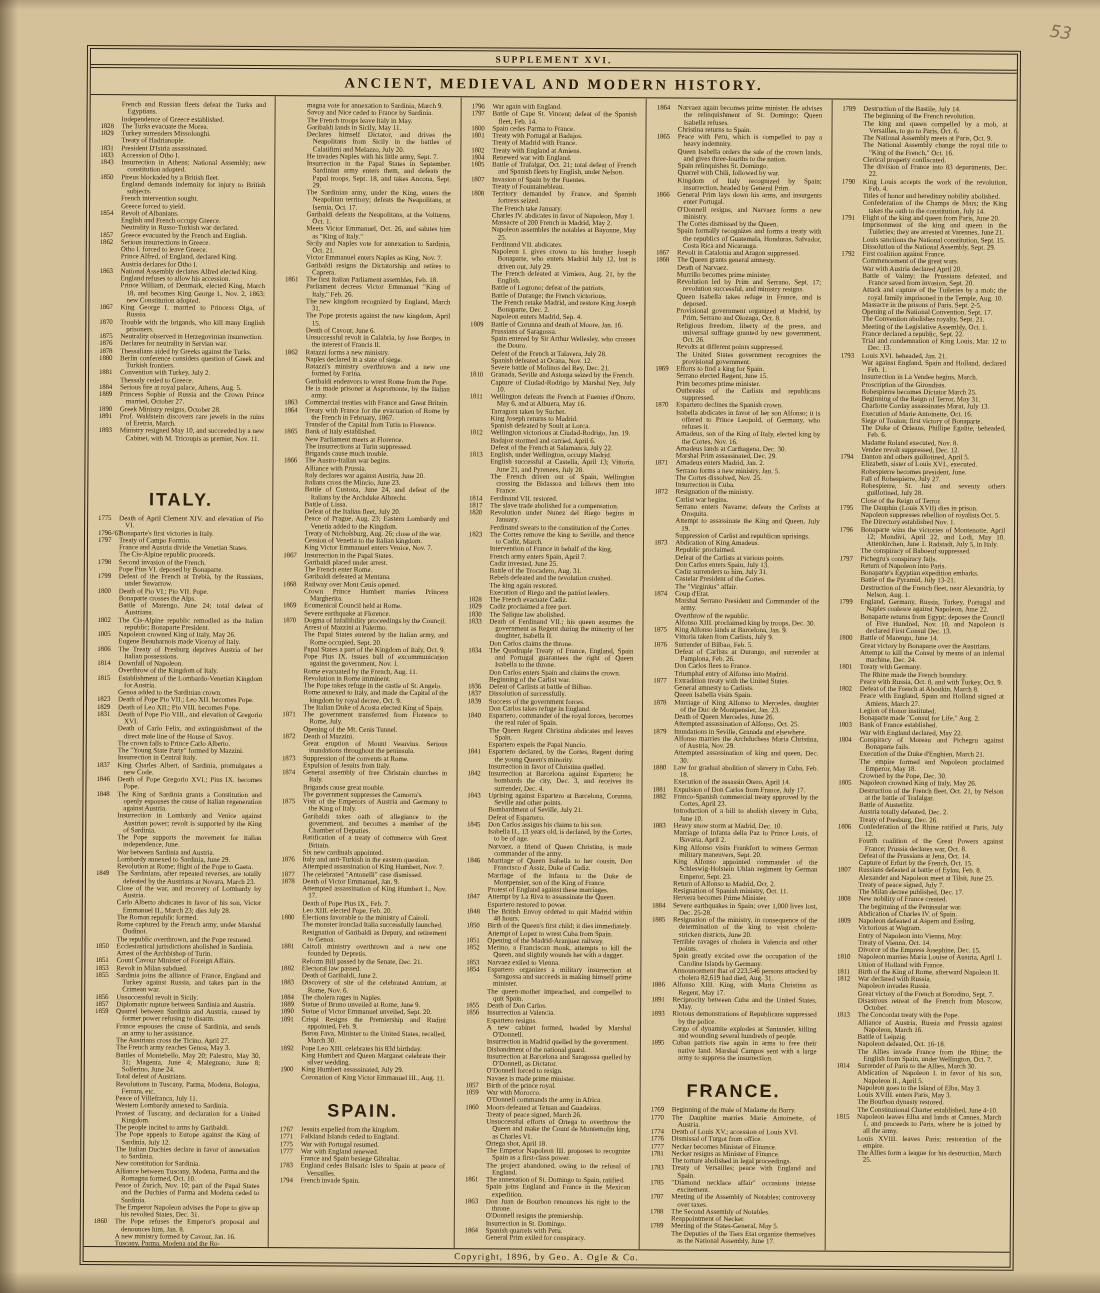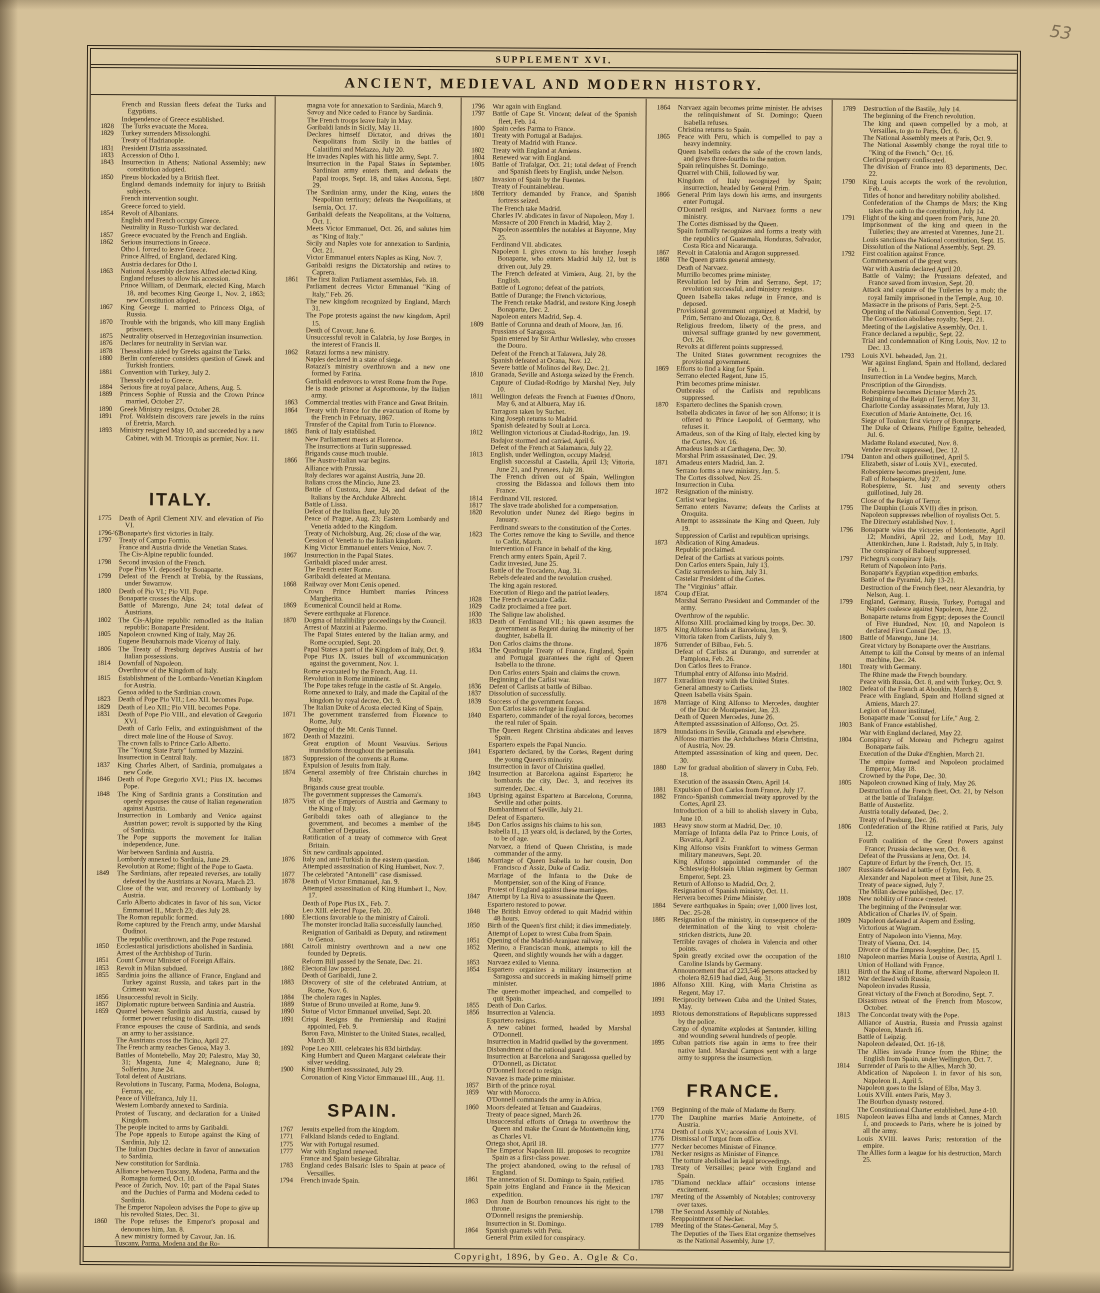--- a/index.html
+++ b/index.html
@@ -103,21 +103,21 @@
           <div class="entry"><span class="yr">1884</span><span>Serious fire at royal palace, Athens, Aug. 5.</span></div>
           <div class="entry"><span class="yr">1889</span><span>Princess Sophie of Russia and the Crown Prince married, October 27.</span></div>
           <div class="entry"><span class="yr">1890</span><span>Greek Ministry resigns, October 28.</span></div>
           <div class="entry"><span class="yr">1891</span><span>Prof. Waldstein discovers rare jewels in the ruins of Eretria, March.</span></div>
           <div class="entry"><span class="yr">1893</span><span>Ministry resigned May 10, and succeeded by a new Cabinet, with M. Tricoupis as premier, Nov. 11.</span></div>
           <div class="sec first">ITALY.</div>
           <div class="entry"><span class="yr">1775</span><span>Death of April Clement XIV. and elevation of Pio VI.</span></div>
           <div class="entry"><span class="yr">1796-'67</span><span>Bonaparte's first victories in Italy.</span></div>
           <div class="entry"><span class="yr">1797</span><span>Treaty of Campo Formio.</span></div>
           <div class="entry"><span>France and Austria divide the Venetian States.</span></div>
-          <div class="entry"><span>The Cis-Alpine republic founded.</span></div>
+          <div class="entry"><span>The Cis-Alpine republic proceeds.</span></div>
           <div class="entry"><span class="yr">1798</span><span>Second invasion of the French.</span></div>
           <div class="entry"><span>Pope Pius VI. deposed by Bonaparte.</span></div>
           <div class="entry"><span class="yr">1799</span><span>Defeat of the French at Trebia, by the Russians, under Suwarrow.</span></div>
           <div class="entry"><span class="yr">1800</span><span>Death of Pio VI.; Pio VII. Pope.</span></div>
           <div class="entry"><span>Bonaparte crosses the Alps.</span></div>
           <div class="entry"><span>Battle of Marengo, June 24; total defeat of Austrians.</span></div>
           <div class="entry"><span class="yr">1802</span><span>The Cis-Alpine republic remodled as the Italian republic; Bonaparte President.</span></div>
           <div class="entry"><span class="yr">1805</span><span>Napoleon crowned King of Italy, May 26.</span></div>
           <div class="entry"><span>Eugene Beauharnois made Viceroy of Italy.</span></div>
           <div class="entry"><span class="yr">1806</span><span>The Treaty of Presburg deprives Austria of her Italian possessions.</span></div>
@@ -286,21 +286,21 @@
           <div class="entry"><span class="yr">1797</span><span>Battle of Cape St. Vincent; defeat of the Spanish fleet, Feb. 14.</span></div>
           <div class="entry"><span class="yr">1800</span><span>Spain cedes Parma to France.</span></div>
           <div class="entry"><span class="yr">1801</span><span>Treaty with Portugal at Badajos.</span></div>
           <div class="entry"><span>Treaty of Madrid with France.</span></div>
           <div class="entry"><span class="yr">1802</span><span>Treaty with England at Amiens.</span></div>
           <div class="entry"><span class="yr">1804</span><span>Renewed war with England.</span></div>
           <div class="entry"><span class="yr">1805</span><span>Battle of Trafalgar, Oct. 21; total defeat of French and Spanish fleets by English, under Nelson.</span></div>
           <div class="entry"><span class="yr">1807</span><span>Invasion of Spain by the Fuentes.</span></div>
           <div class="entry"><span>Treaty of Fountainebleau.</span></div>
           <div class="entry"><span class="yr">1808</span><span>Territory demanded by France, and Spanish fortress seized.</span></div>
-          <div class="entry"><span>The French take Madrid.</span></div>
+          <div class="entry"><span>The French take January.</span></div>
           <div class="entry"><span>Charles IV. abdicates in favor of Napoleon, May 1.</span></div>
           <div class="entry"><span>Massacre of 200 French in Madrid, May 2.</span></div>
           <div class="entry"><span>Napoleon assembles the notables at Bayonne, May 25.</span></div>
           <div class="entry"><span>Ferdinand VII. abdicates.</span></div>
           <div class="entry"><span>Napoleon I. gives crown to his brother Joseph Bonaparte, who enters Madrid July 12, but is driven out, July 29.</span></div>
           <div class="entry"><span>The French defeated at Vimiera, Aug. 21, by the English.</span></div>
           <div class="entry"><span>Battle of Logrono; defeat of the patriots.</span></div>
           <div class="entry"><span>Battle of Durange; the French victorious.</span></div>
           <div class="entry"><span>The French retake Madrid, and restore King Joseph Bonaparte, Dec. 2.</span></div>
           <div class="entry"><span>Napoleon enters Madrid, Sep. 4.</span></div>
@@ -519,31 +519,31 @@
           <div class="entry"><span class="yr">1792</span><span>First coalition against France.</span></div>
           <div class="entry"><span>Commencement of the great wars.</span></div>
           <div class="entry"><span>War with Austria declared April 20.</span></div>
           <div class="entry"><span>Battle of Valmy; the Prussians defeated, and France saved from invasion, Sept. 20.</span></div>
           <div class="entry"><span>Attack and capture of the Tuileries by a mob; the royal family imprisoned in the Temple, Aug. 10.</span></div>
           <div class="entry"><span>Massacre in the prisons of Paris, Sept. 2-5.</span></div>
           <div class="entry"><span>Opening of the National Convention, Sept. 17.</span></div>
           <div class="entry"><span>The Convention abolishes royalty, Sept. 21.</span></div>
           <div class="entry"><span>Meeting of the Legislative Assembly, Oct. 1.</span></div>
           <div class="entry"><span>France declared a republic, Sept. 22.</span></div>
-          <div class="entry"><span>Trial and condemnation of King Louis, Nov. 12 to Dec. 13.</span></div>
+          <div class="entry"><span>Trial and condemnation of King Louis, Mar. 12 to Dec. 13.</span></div>
           <div class="entry"><span class="yr">1793</span><span>Louis XVI. beheaded, Jan. 21.</span></div>
           <div class="entry"><span>War against England, Spain and Holland, declared Feb. 1.</span></div>
           <div class="entry"><span>Insurrection in La Vendee begins, March.</span></div>
           <div class="entry"><span>Proscription of the Girondists.</span></div>
           <div class="entry"><span>Robespierre becomes Dictator March 25.</span></div>
           <div class="entry"><span>Beginning of the Reign of Terror, May 31.</span></div>
           <div class="entry"><span>Charlotte Corday assassinates Marat, July 13.</span></div>
           <div class="entry"><span>Execution of Marie Antoinette, Oct. 16.</span></div>
           <div class="entry"><span>Siege of Toulon; first victory of Bonaparte.</span></div>
-          <div class="entry"><span>The Duke of Orleans, Phillipe Egalite, beheaded, Jul. 6.</span></div>
+          <div class="entry"><span>The Duke of Orleans, Phillipe Egalite, beheaded, Feb. 6.</span></div>
           <div class="entry"><span>Madame Roland executed, Nov. 8.</span></div>
           <div class="entry"><span>Vendee revolt suppressed, Dec. 12.</span></div>
           <div class="entry"><span class="yr">1794</span><span>Danton and others guillotined, April 5.</span></div>
           <div class="entry"><span>Elizabeth, sister of Louis XVI., executed.</span></div>
           <div class="entry"><span>Robespierre becomes president, June.</span></div>
           <div class="entry"><span>Fall of Robespierre, July 27.</span></div>
           <div class="entry"><span>Robespierre, St. Just and seventy others guillotined, July 28.</span></div>
           <div class="entry"><span>Close of the Reign of Terror.</span></div>
           <div class="entry"><span class="yr">1795</span><span>The Dauphin (Louis XVII) dies in prison.</span></div>
           <div class="entry"><span>Napoleon suppresses rebellion of royalists Oct. 5.</span></div>

